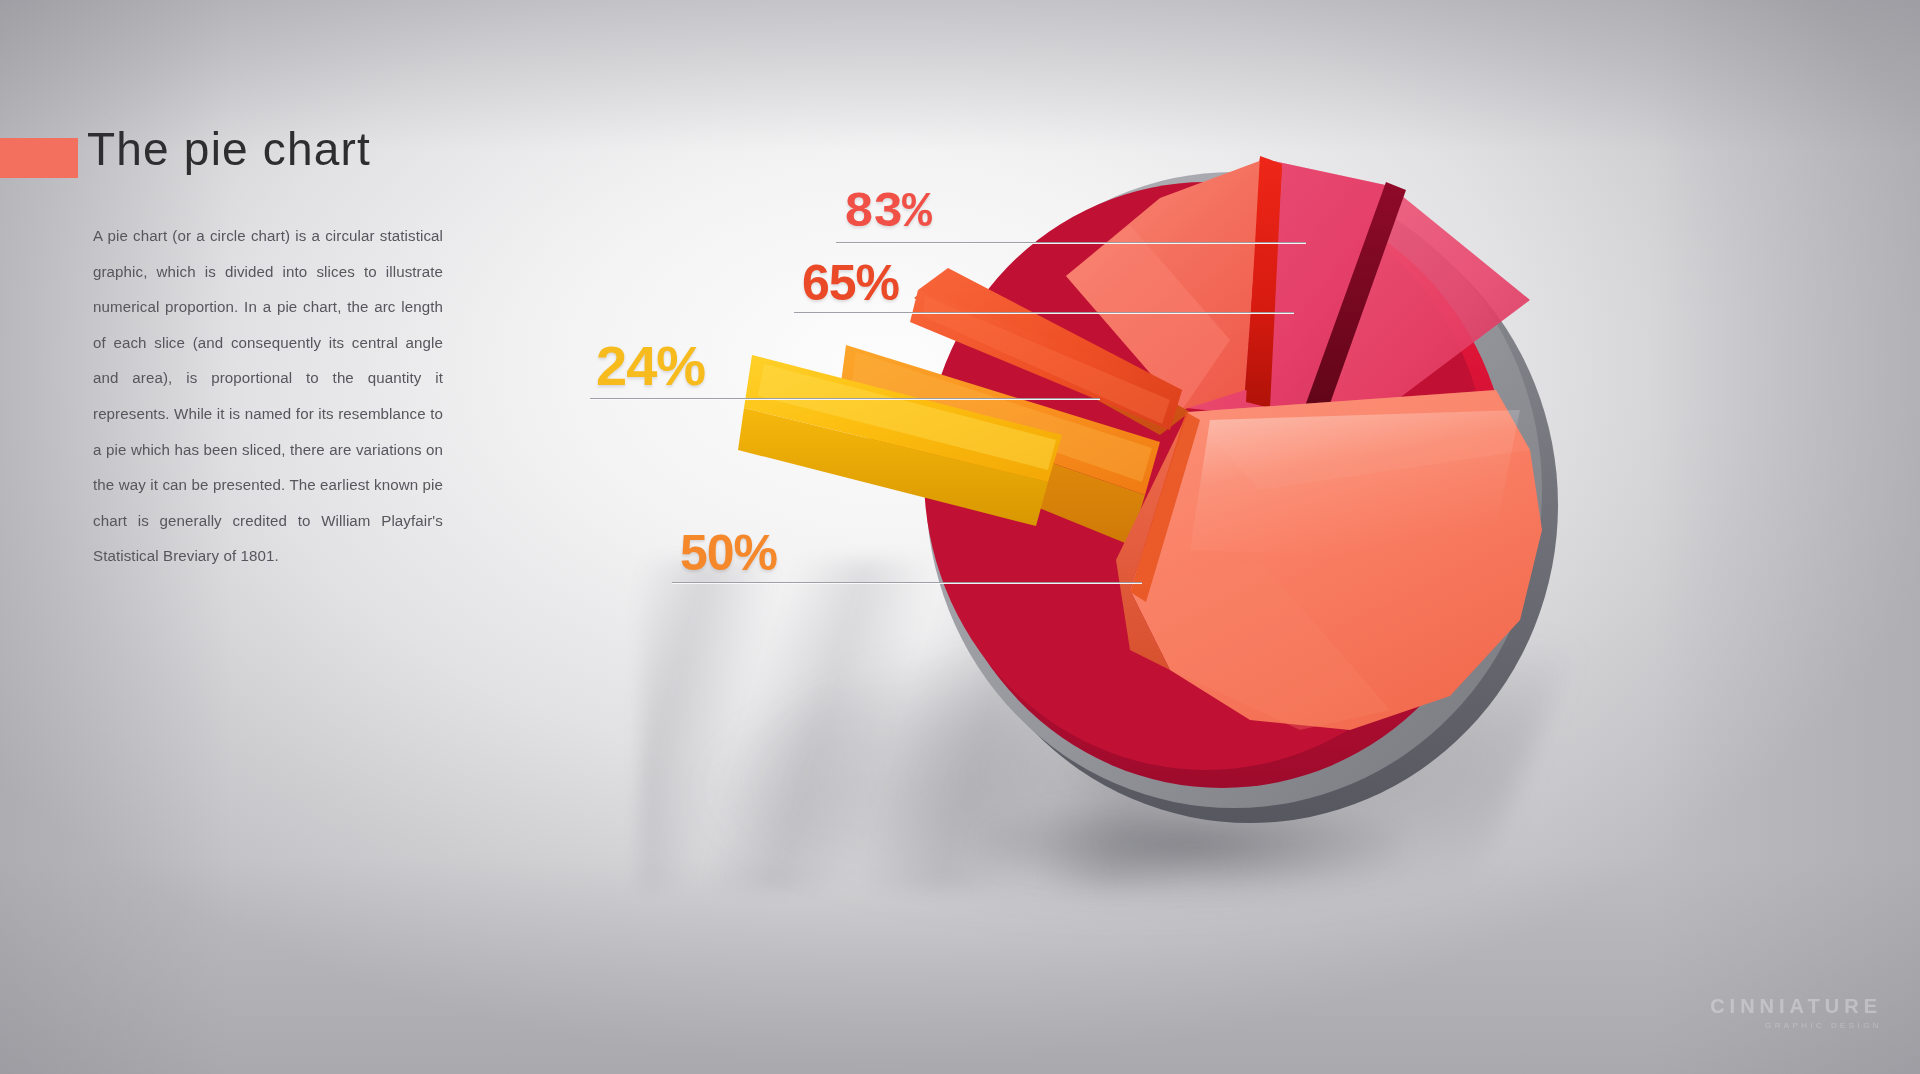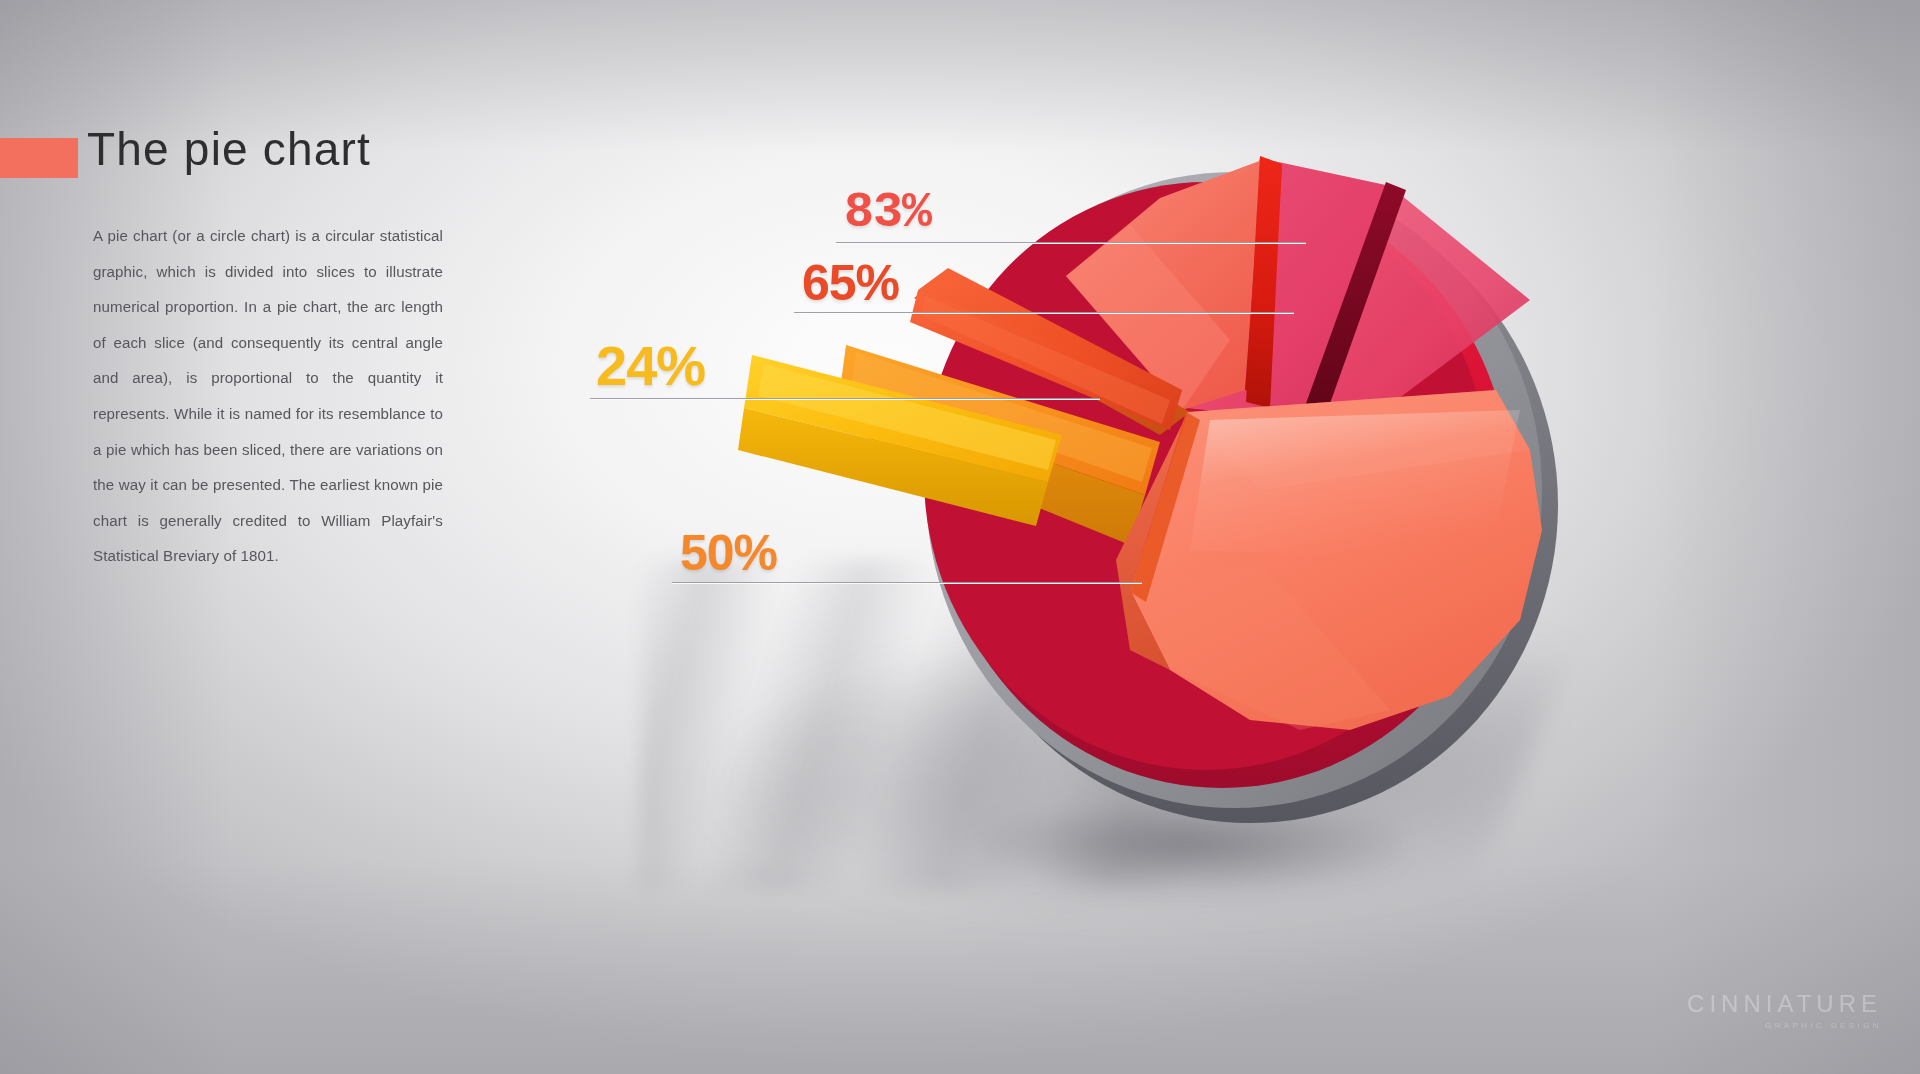--- a/index.html
+++ b/index.html
@@ -167,23 +167,23 @@
   #watermark {
     position: absolute;
     right: 38px;
     bottom: 44px;
     z-index: 70;
     text-align: center;
     opacity: .30;
     user-select: none;
   }
   #watermark .wm-main {
-    font-size: 24px;
+    font-size: 20px;
     letter-spacing: 5px;
-    font-weight: 400;
+    font-weight: 700;
     color: #ffffff;
   }
   #watermark .wm-sub {
     margin-top: 3px;
     font-size: 8px;
     letter-spacing: 3.4px;
     font-weight: 300;
     color: #f2f2f2;
     text-align: right;
   }

